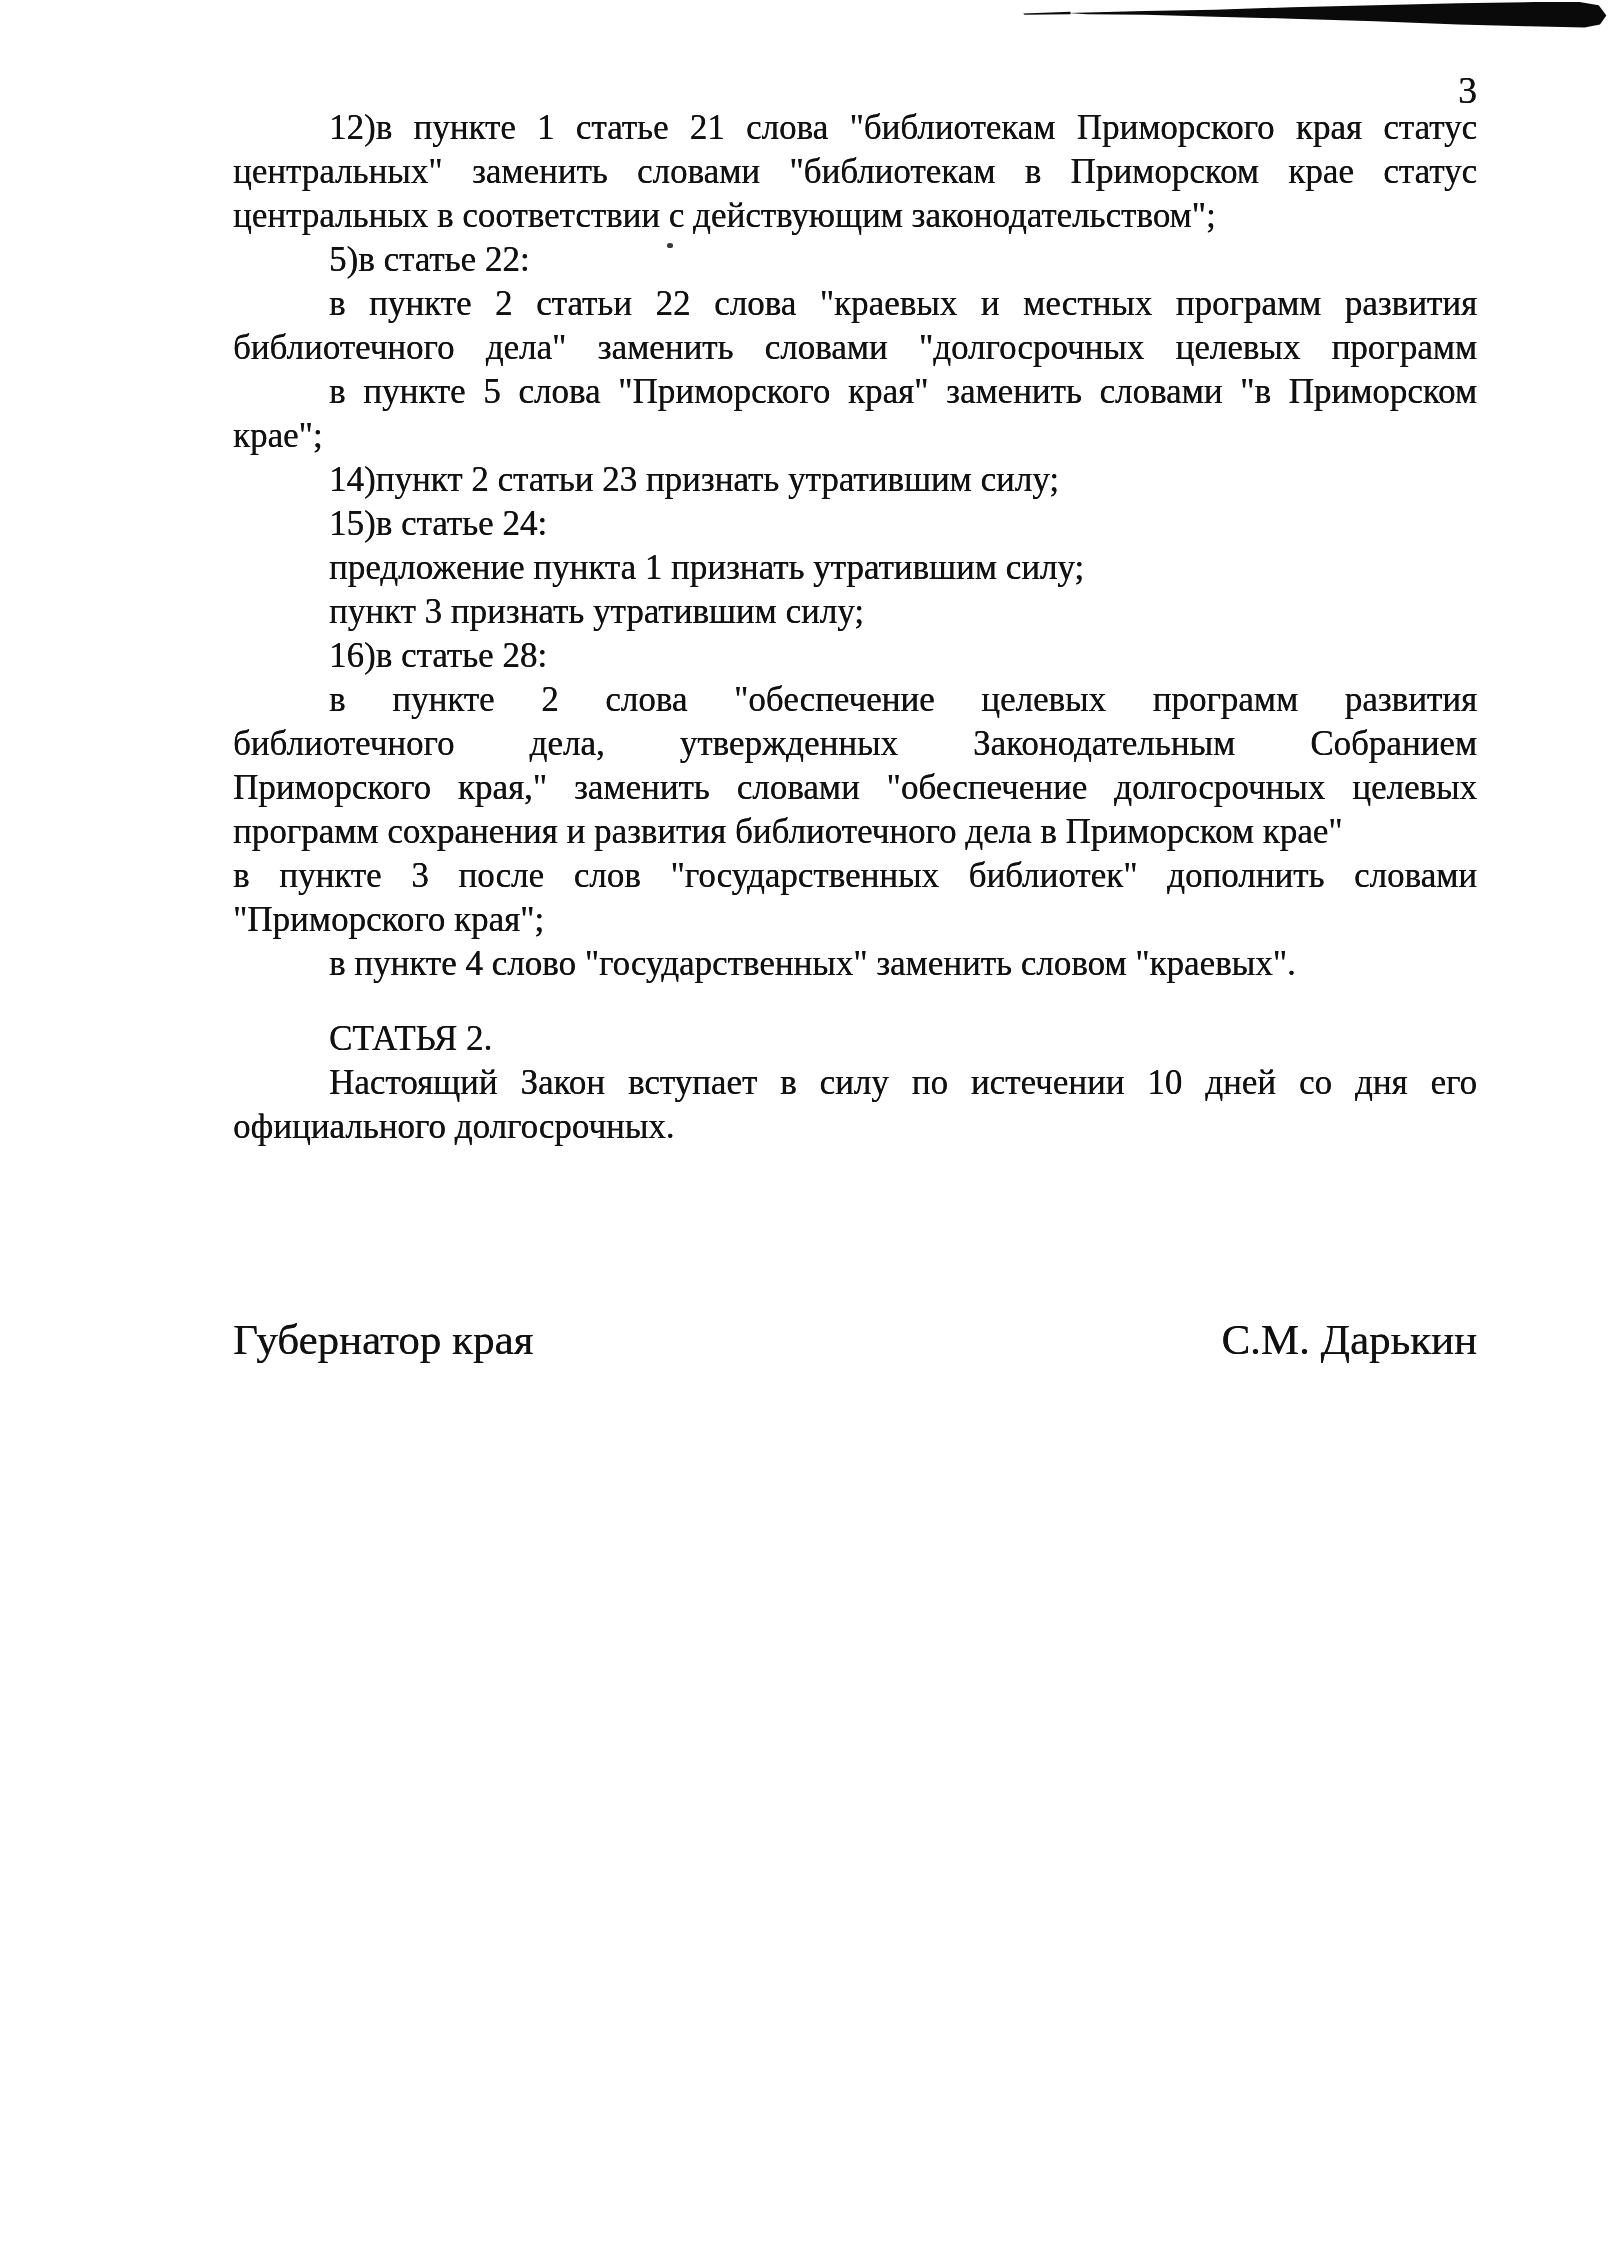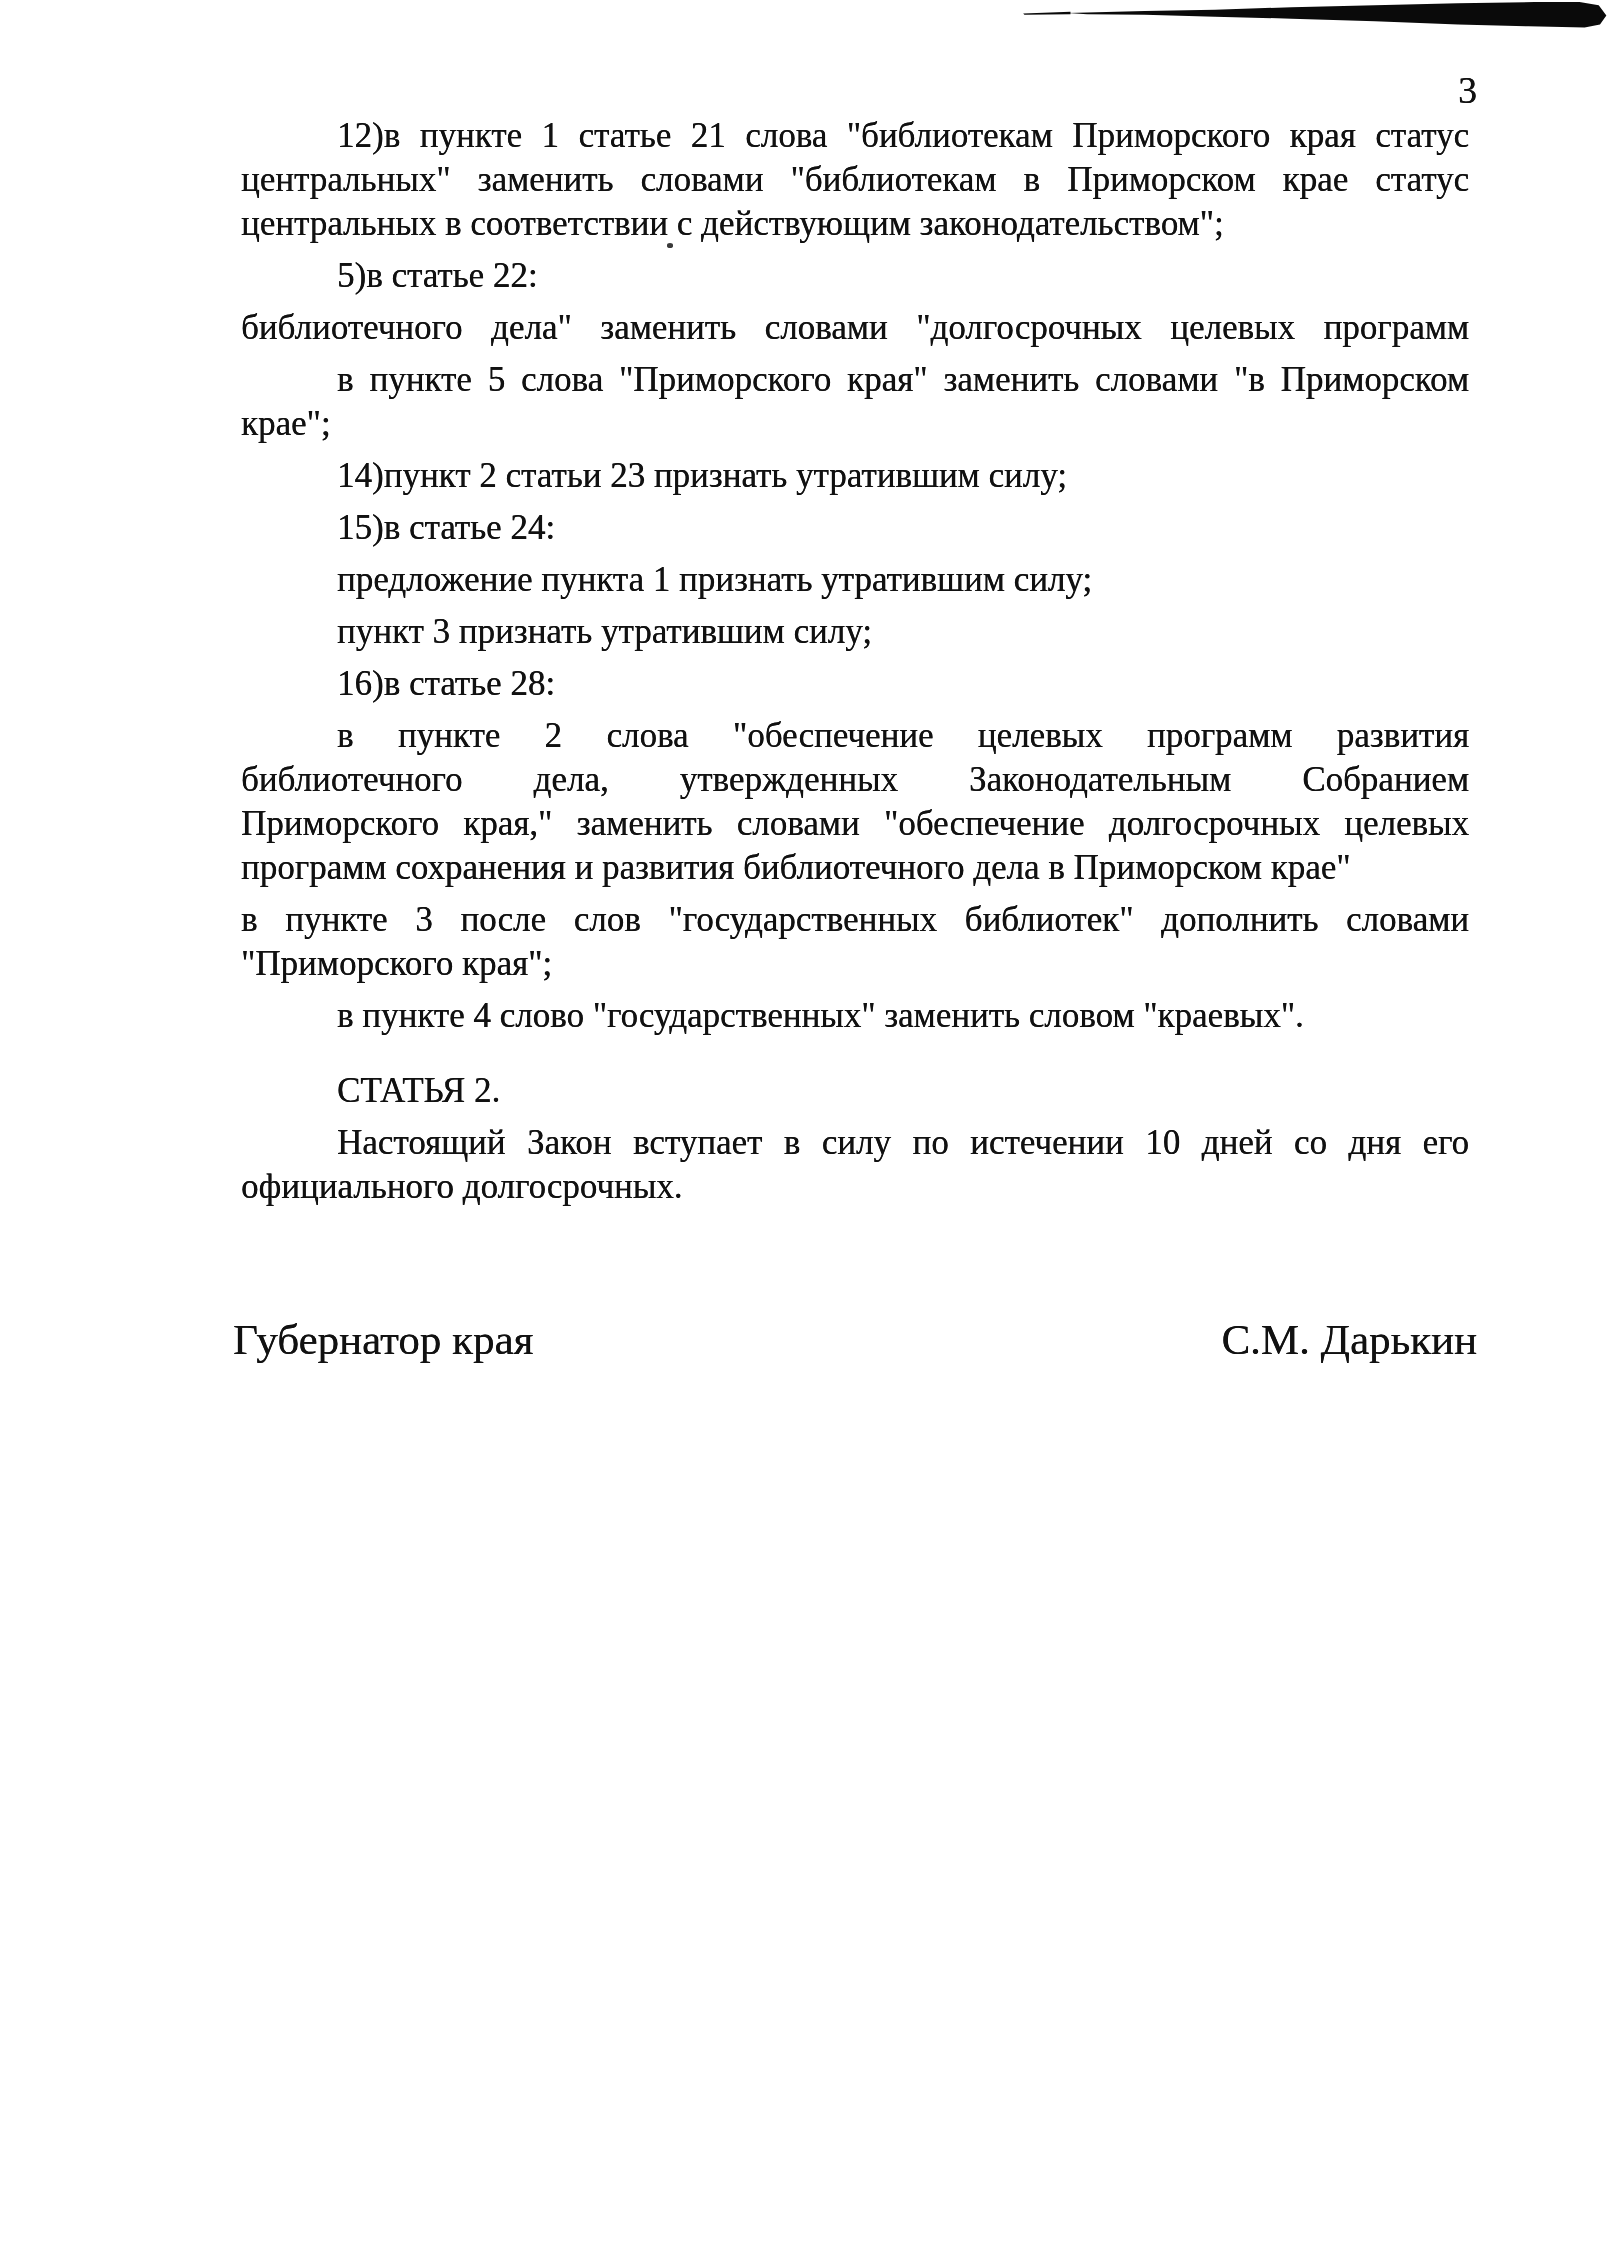--- a/index.html
+++ b/index.html
@@ -13,21 +13,21 @@
     color: var(--ink, #111111);
     overflow: hidden;
     margin: 0 auto;
   }
   .content {
     position: absolute;
     left: 233px;
     right: 146px;
     top: 106px;
   }
-  .para { margin: 8px; }
+  .para { margin: 0; }
   .para.gap { margin-top: 31px; }
   .line {
     font-size: 35px;
     line-height: 44px;
     text-align: justify;
     text-align-last: justify;
     text-shadow: 0.3px 0 0 currentColor;
     white-space: normal;
   }
   .line.last {
@@ -89,20 +89,21 @@
   <div class="content">
       <div class="para">
         <div class="line indent">12)в пункте 1 статье 21 слова "библиотекам Приморского края статус</div>
         <div class="line">центральных" заменить словами "библиотекам в Приморском крае статус</div>
         <div class="line last">центральных в соответствии с действующим законодательством";</div>
       </div>
       <div class="para">
         <div class="line last indent">5)в статье 22:</div>
       </div>
       <div class="para">
+        <div class="line indent">в пункте 2 статьи 22 слова "краевых и местных программ развития</div>
         <div class="line">библиотечного дела" заменить словами "долгосрочных целевых программ</div>
       </div>
       <div class="para">
         <div class="line indent">в пункте 5 слова "Приморского края" заменить словами "в Приморском</div>
         <div class="line last">крае";</div>
       </div>
       <div class="para">
         <div class="line last indent">14)пункт 2 статьи 23 признать утратившим силу;</div>
       </div>
       <div class="para">

